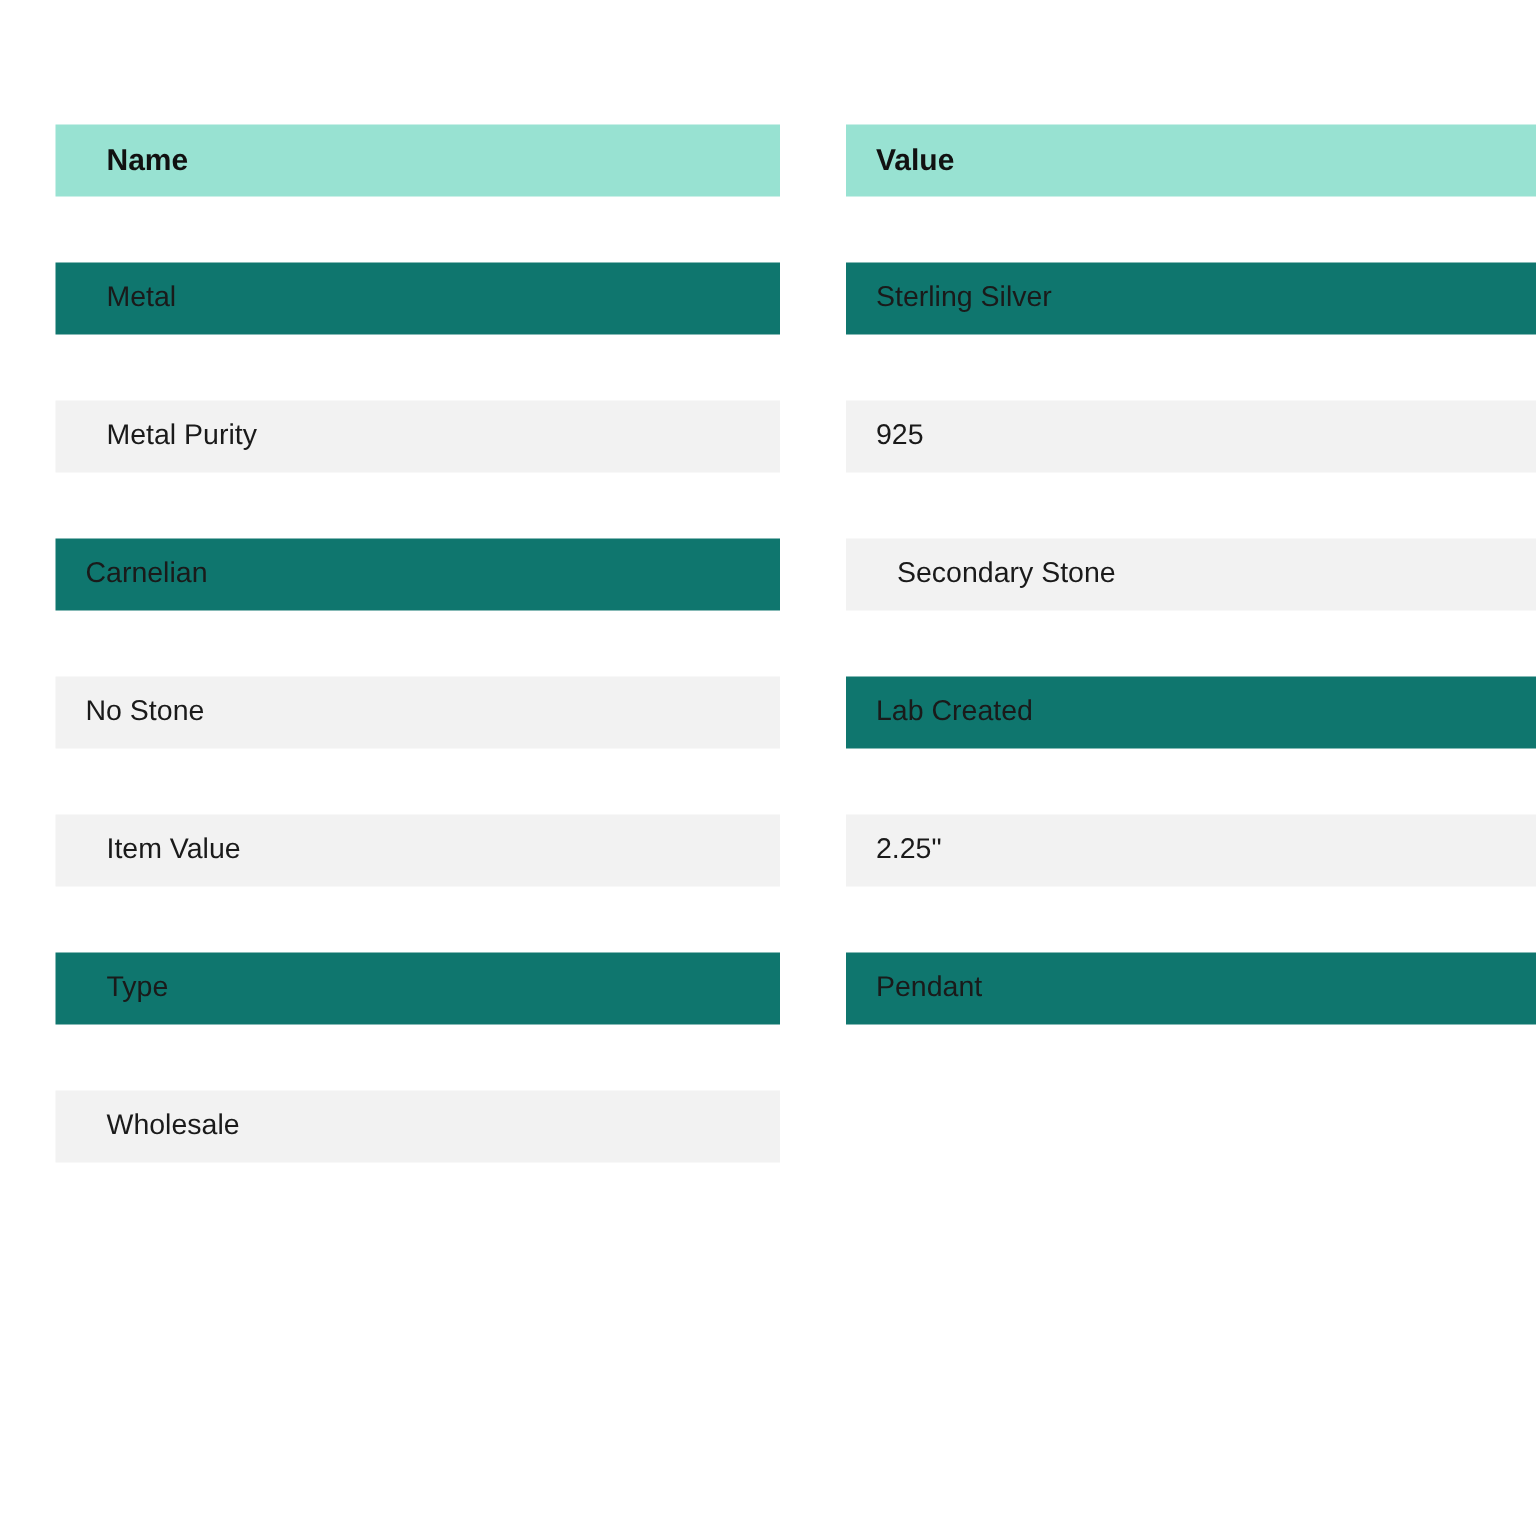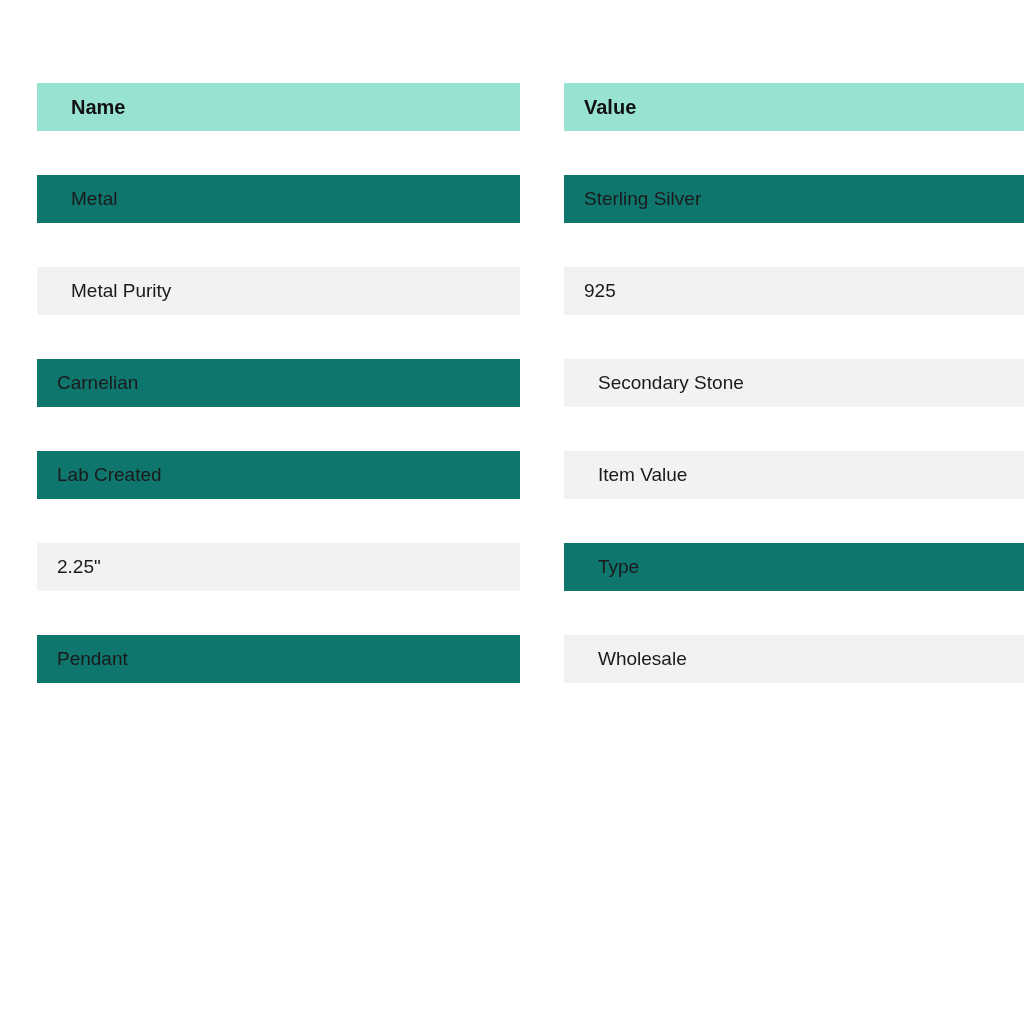--- a/index.html
+++ b/index.html
@@ -56,20 +56,21 @@
 
   <div class="cell col1">Metal</div>
   <div class="cell col2">Sterling Silver</div>
 
   <div class="cell col1 stripe">Metal Purity</div>
   <div class="cell col2 stripe">925</div>
 
   <div class="cell col2">Carnelian</div>
 
   <div class="cell col1 stripe">Secondary Stone</div>
+  <div class="cell col2 stripe">No Stone</div>
 
   <div class="cell col2">Lab Created</div>
 
   <div class="cell col1 stripe">Item Value</div>
   <div class="cell col2 stripe">2.25"</div>
 
   <div class="cell col1">Type</div>
   <div class="cell col2">Pendant</div>
 
   <div class="cell col1 stripe">Wholesale</div>

